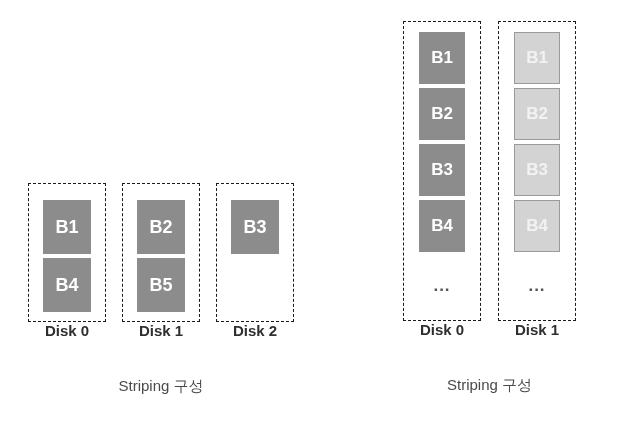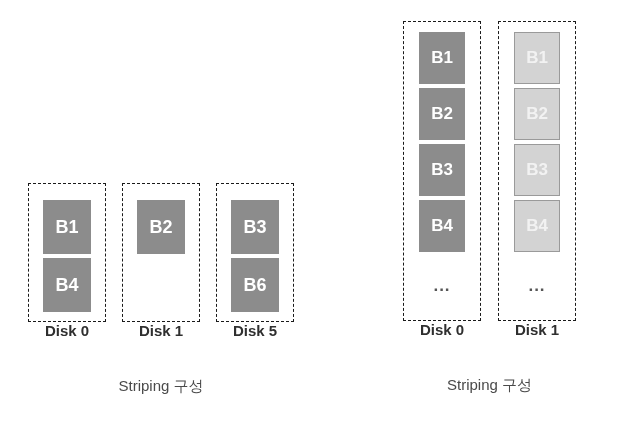--- a/index.html
+++ b/index.html
@@ -79,30 +79,30 @@
         <div class="disk-box">
           <div class="block">B1</div>
           <div class="block">B4</div>
         </div>
         <div class="disk-label">Disk 0</div>
       </div>
 
       <div class="disk-col">
         <div class="disk-box">
           <div class="block">B2</div>
+          <div class="block">B5</div>
         </div>
         <div class="disk-label">Disk 1</div>
       </div>
 
       <div class="disk-col">
         <div class="disk-box">
           <div class="block">B3</div>
-          <div class="block">B6</div>
         </div>
-        <div class="disk-label">Disk 5</div>
+        <div class="disk-label">Disk 2</div>
       </div>
 
     </div>
     <div class="caption">Striping 구성</div>
   </section>
 
   <section class="group group-right">
     <div class="disk-row">
 
       <div class="disk-col">

